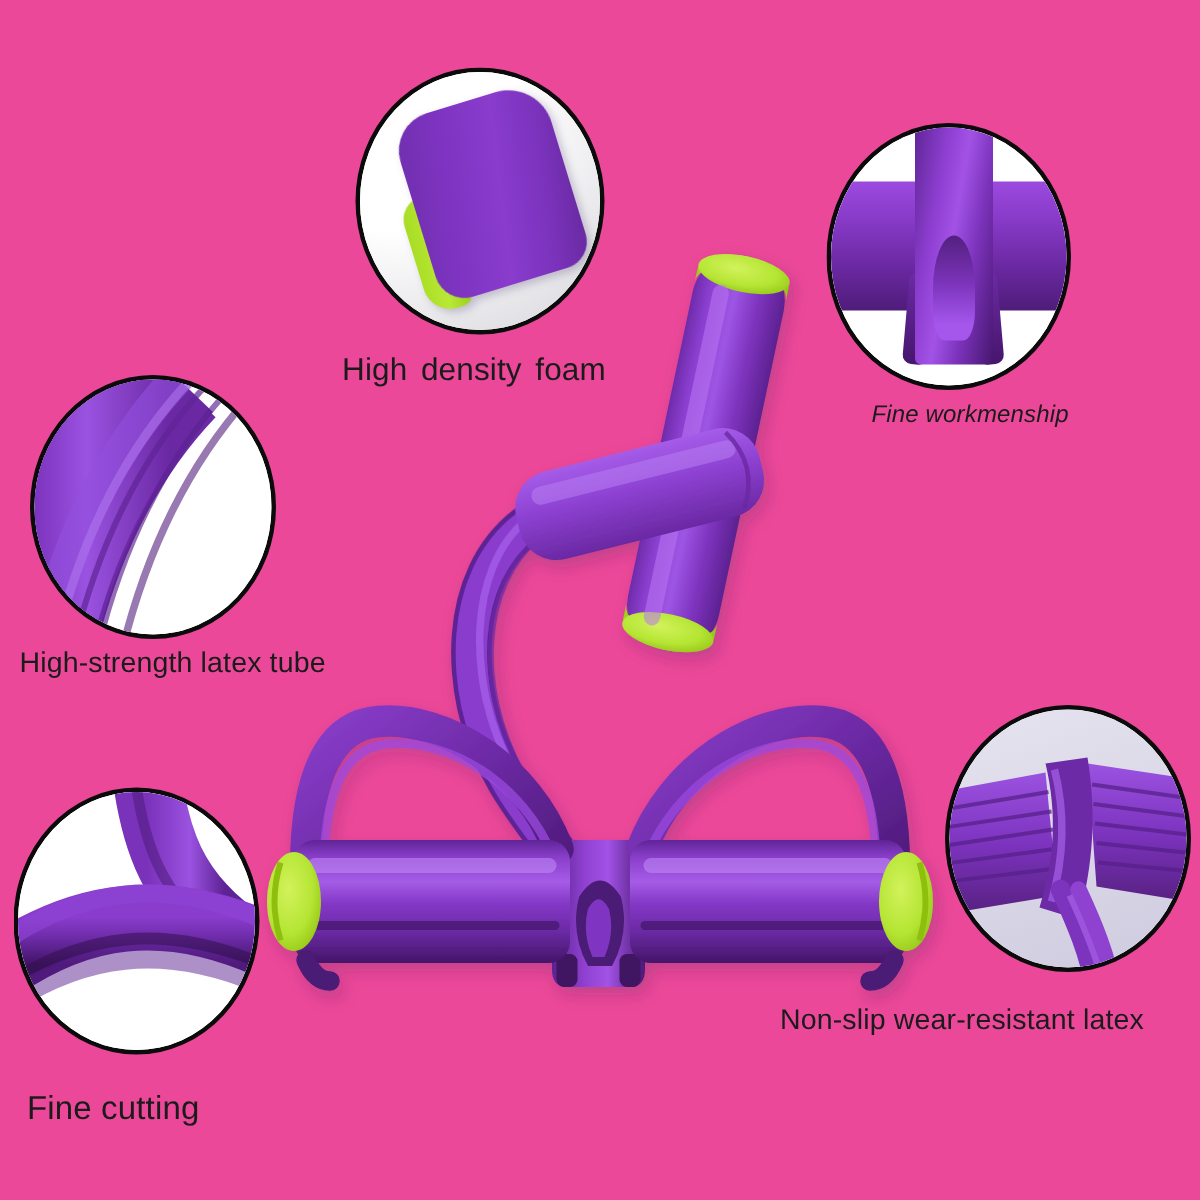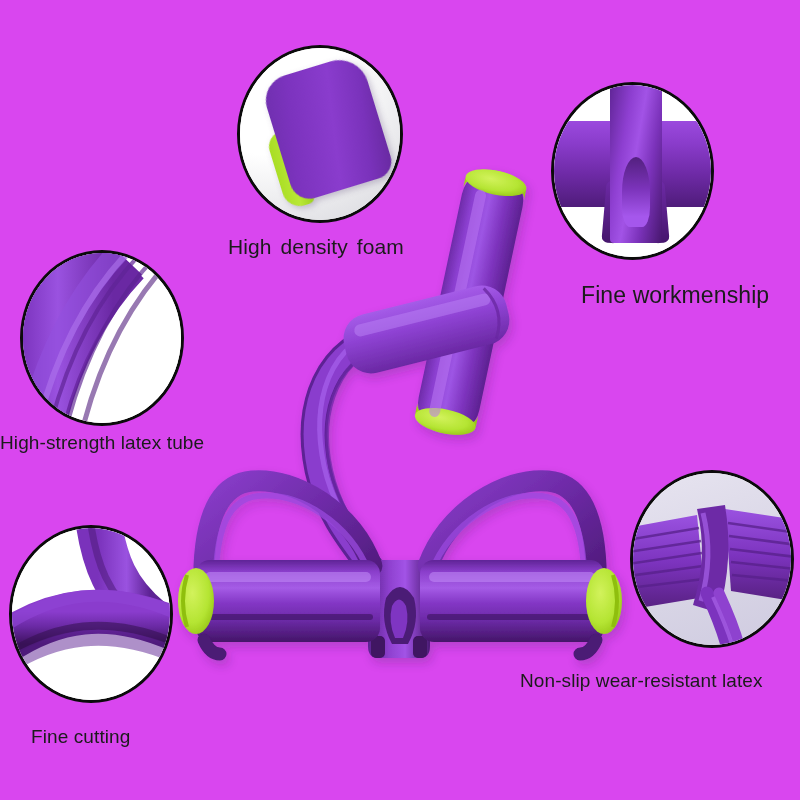--- a/index.html
+++ b/index.html
@@ -5,40 +5,40 @@
 <style>
   html, body {
     margin: 0;
     padding: 0;
     background: #ffffff;
   }
   #canvas {
     position: relative;
     width: 800px;
     height: 800px;
-    background: #d946ef;
+    background: #ec4899;
     overflow: hidden;
     font-family: "Liberation Sans", "DejaVu Sans", sans-serif;
   }
 
   
   .label {
     position: absolute;
     color: #1b1b1b;
     font-weight: 400;
     white-space: nowrap;
     letter-spacing: 0.1px;
     -webkit-font-smoothing: antialiased;
   }
   #label-foam       { left: 228px; top: 235px; font-size: 21px; }
   #label-foam .gap  { display: inline-block; width: 9px; }
-  #label-workmanship{ left: 581px; top: 282px; font-size: 23px; }
-  #label-latex      { left: 0;   top: 432px; font-size: 19px; }
+  #label-workmanship{ left: 581px; top: 268px; font-size: 16px; font-style: italic; }
+  #label-latex      { left: 13px;   top: 432px; font-size: 19px; }
   #label-ankle      { left: 520px; top: 670px; font-size: 19px; }
-  #label-cutting    { left: 31px;  top: 726px; font-size: 19px; text-align: center; }
+  #label-cutting    { left: 18px;  top: 726px; font-size: 22px; text-align: center; }
 
   
   .bubble {
     position: absolute;
     border: 3px solid #0b0b0b;
     border-radius: 50%;
     overflow: hidden;
     background: #ffffff;
   }
   .bubble .inner {

